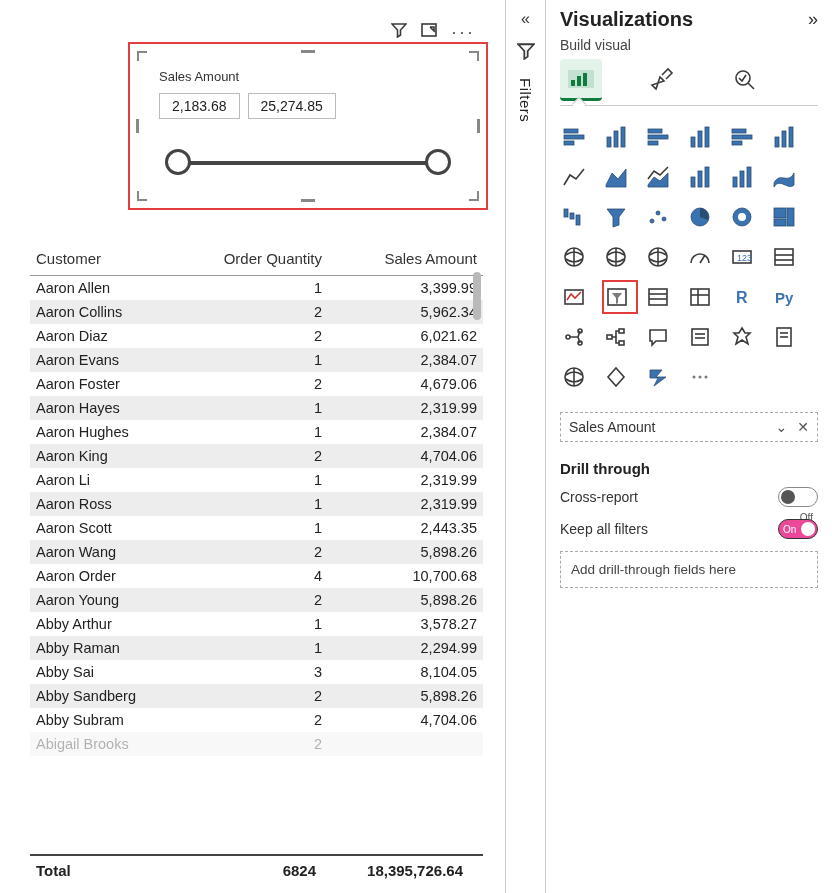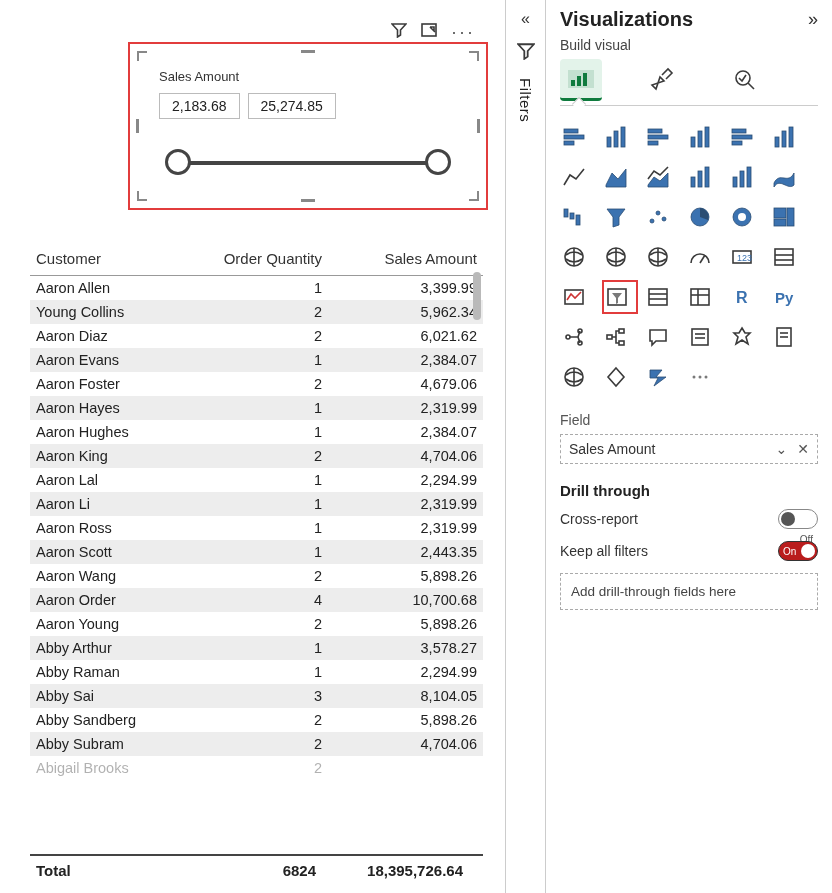--- a/index.html
+++ b/index.html
@@ -275,21 +275,21 @@
     display:flex; justify-content:space-between; align-items:center;
     font-size:14px; color:#333; margin-bottom:12px;
   }
   .toggle {
     width: 40px; height:20px; border-radius:10px;
     background:#fff; border:1px solid #888;
     position:relative; display:flex; align-items:center;
     font-size:10px; color:#555;
   }
   .toggle.off .knob{ left:2px; background:#555;}
-  .toggle.on { background:#b91c1c; border-color:#333; color:#fff;}
+  .toggle.on { background:#ec4899; border-color:#333; color:#fff;}
   .toggle.on .knob{ right:2px; background:#fff;}
   .toggle .knob{
     position:absolute; width:14px;height:14px;border-radius:50%;
   }
   .toggle .lbl { position:absolute; font-size:10px;}
   .toggle.off .lbl { right:4px;margin-top:40px;}
   .toggle.on .lbl { left:4px;}
   .drill-drop {
     border:1px dashed #aaa;
     padding:10px 10px;
@@ -353,21 +353,21 @@
             <th class="num">Sales Amount</th>
           </tr>
         </thead>
         <tbody id="table-body">
             <tr>
               <td>Aaron Allen</td>
               <td class="num">1</td>
               <td class="num">3,399.99</td>
             </tr>
             <tr>
-              <td>Young Collins</td>
+              <td>Aaron Collins</td>
               <td class="num">2</td>
               <td class="num">5,962.34</td>
             </tr>
             <tr>
               <td>Aaron Diaz</td>
               <td class="num">2</td>
               <td class="num">6,021.62</td>
             </tr>
             <tr>
               <td>Aaron Evans</td>
@@ -386,25 +386,20 @@
             </tr>
             <tr>
               <td>Aaron Hughes</td>
               <td class="num">1</td>
               <td class="num">2,384.07</td>
             </tr>
             <tr>
               <td>Aaron King</td>
               <td class="num">2</td>
               <td class="num">4,704.06</td>
-            </tr>
-            <tr>
-              <td>Aaron Lal</td>
-              <td class="num">1</td>
-              <td class="num">2,294.99</td>
             </tr>
             <tr>
               <td>Aaron Li</td>
               <td class="num">1</td>
               <td class="num">2,319.99</td>
             </tr>
             <tr>
               <td>Aaron Ross</td>
               <td class="num">1</td>
               <td class="num">2,319.99</td>
@@ -766,21 +761,20 @@
         </div>
         <div class="vg">
           <svg viewBox="0 0 24 24">
             <circle cx="6" cy="12" r="1.5" fill="#7a7a7a"></circle>
             <circle cx="12" cy="12" r="1.5" fill="#7a7a7a"></circle>
             <circle cx="18" cy="12" r="1.5" fill="#7a7a7a"></circle>
           </svg>
         </div>
       </div>
 
-    <div class="section-label">Field</div>
     <div class="field-well">
       <span>Sales Amount</span>
       <span class="ops">
         <span>⌄</span>
         <span>✕</span>
       </span>
     </div>
 
     <div class="drill-h">Drill through</div>
     <div class="drill-row">

